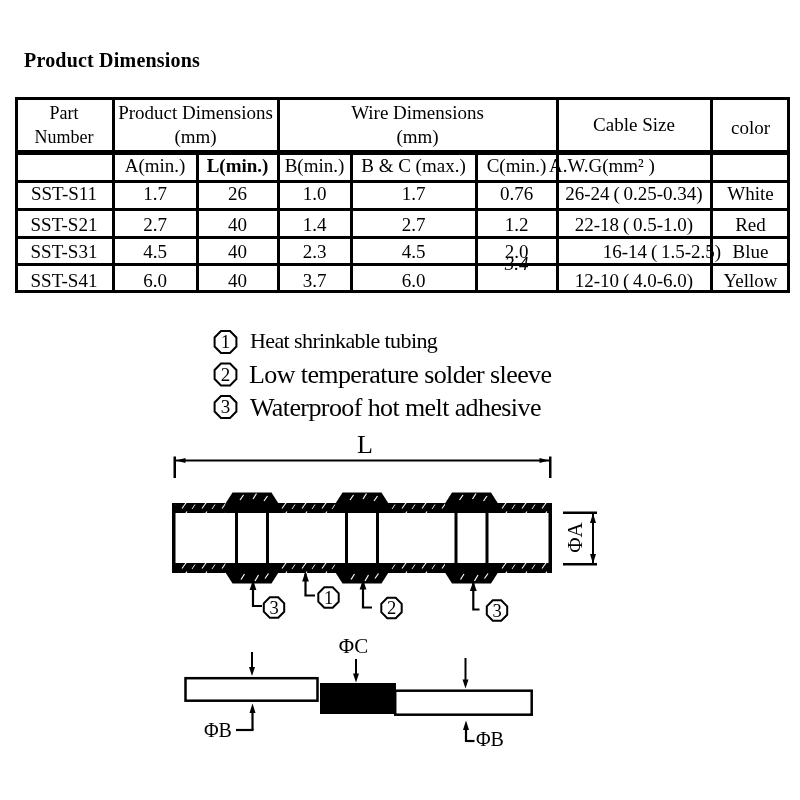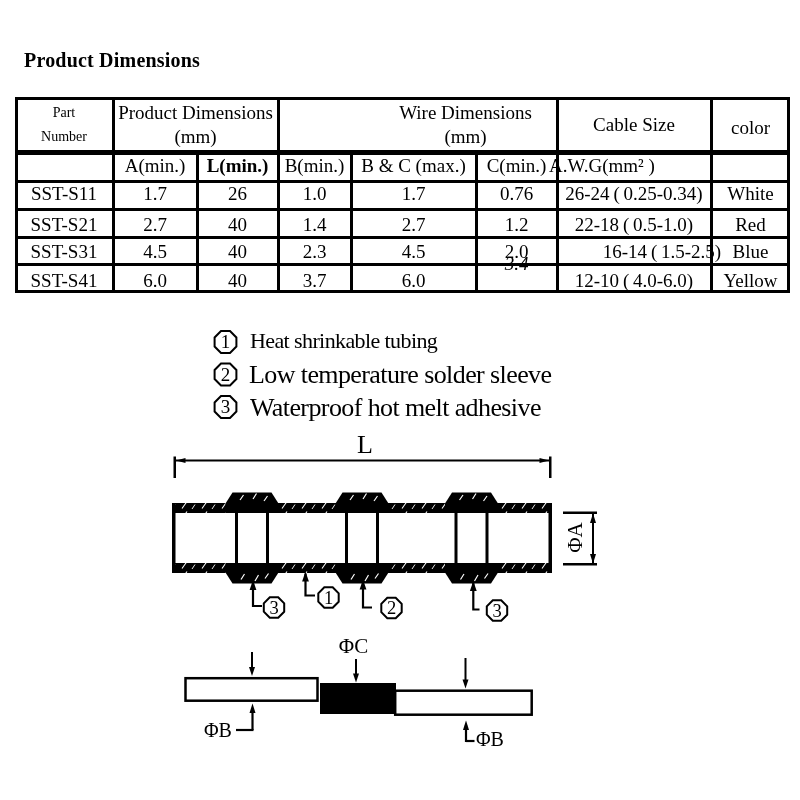--- a/index.html
+++ b/index.html
@@ -32,23 +32,23 @@
   <div class="vl" style="left:276.5px;top:97px;height:196px;"></div>
   <div class="vl" style="left:349.5px;top:150px;height:143px;"></div>
   <div class="vl" style="left:474.5px;top:150px;height:143px;"></div>
   <div class="vl" style="left:555.5px;top:97px;height:196px;"></div>
   <div class="vl" style="left:709.5px;top:97px;height:196px;"></div>
   <div class="vl" style="left:787px;top:97px;height:196px;"></div>
 </div>
 
 <div id="ttext" style="font-size:19px;">
 
-  <div class="cell" style="left:15px;top:101.5px;width:98px;height:46px;font-size:14px;line-height:24px;">Part<br>Number</div>
+  <div class="cell" style="left:15px;top:101.5px;width:98px;height:46px;font-size:18px;line-height:24px;">Part<br>Number</div>
   <div class="cell" style="left:113px;top:101.5px;width:165px;height:46px;font-size:19px;line-height:24px;">Product Dimensions<br>(mm)</div>
-  <div class="cell" style="left:278px;top:101.5px;width:279px;height:46px;font-size:19px;line-height:24px;padding-left:48px;">Wire Dimensions<br>(mm)</div>
+  <div class="cell" style="left:278px;top:101.5px;width:279px;height:46px;font-size:19px;line-height:24px;">Wire Dimensions<br>(mm)</div>
   <div class="cell" style="left:557px;top:97px;width:154px;height:55px;font-size:19px;">Cable Size</div>
   <div class="cell" style="left:711px;top:100px;width:79px;height:55px;font-size:19px;">color</div>
 
   <div class="cell" style="left:113px;top:153px;width:84px;height:25px;">A(min.)</div>
   <div class="cell" style="left:197px;top:153px;width:81px;height:25px;font-weight:bold;">L(min.)</div>
   <div class="cell" style="left:278px;top:153px;width:73px;height:25px;">B(min.)</div>
   <div class="cell" style="left:351px;top:153px;width:125px;height:25px;">B &amp; C (max.)</div>
   <div class="cell" style="left:476px;top:153px;width:81px;height:25px;">C(min.)</div>
   <div class="cell" style="left:525px;top:153px;width:154px;height:25px;">A.W.G(mm² )</div>
 

